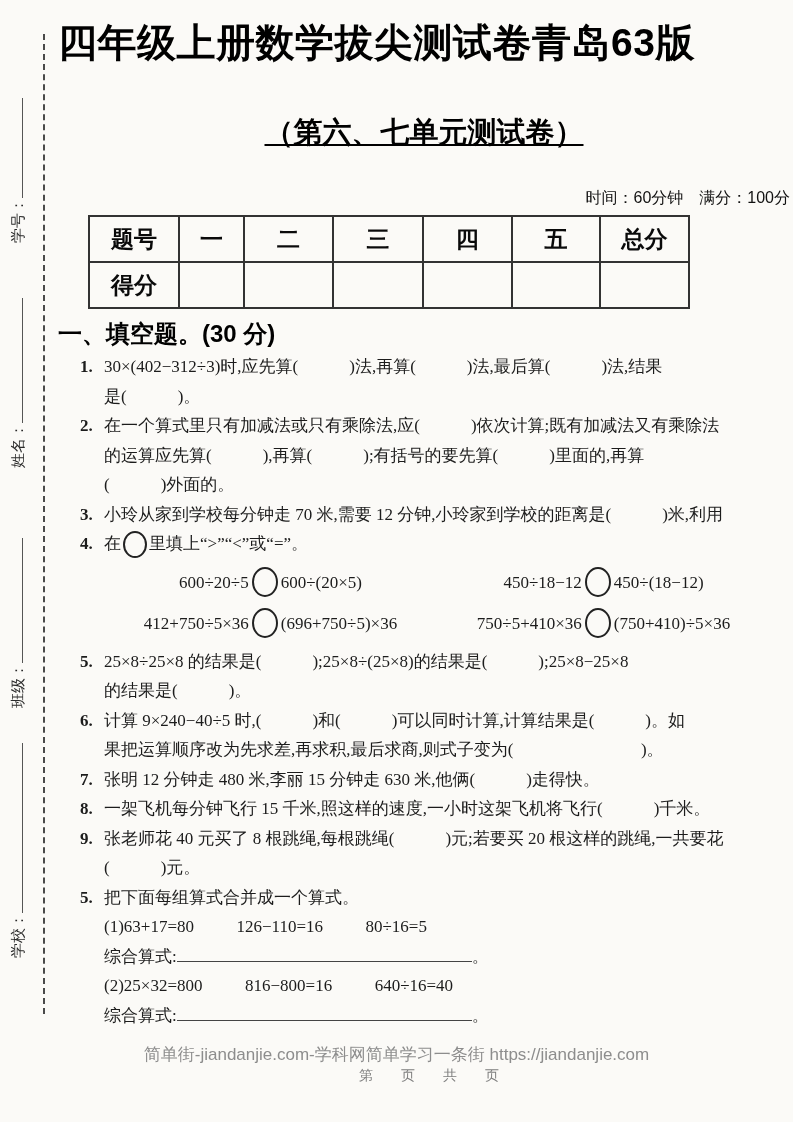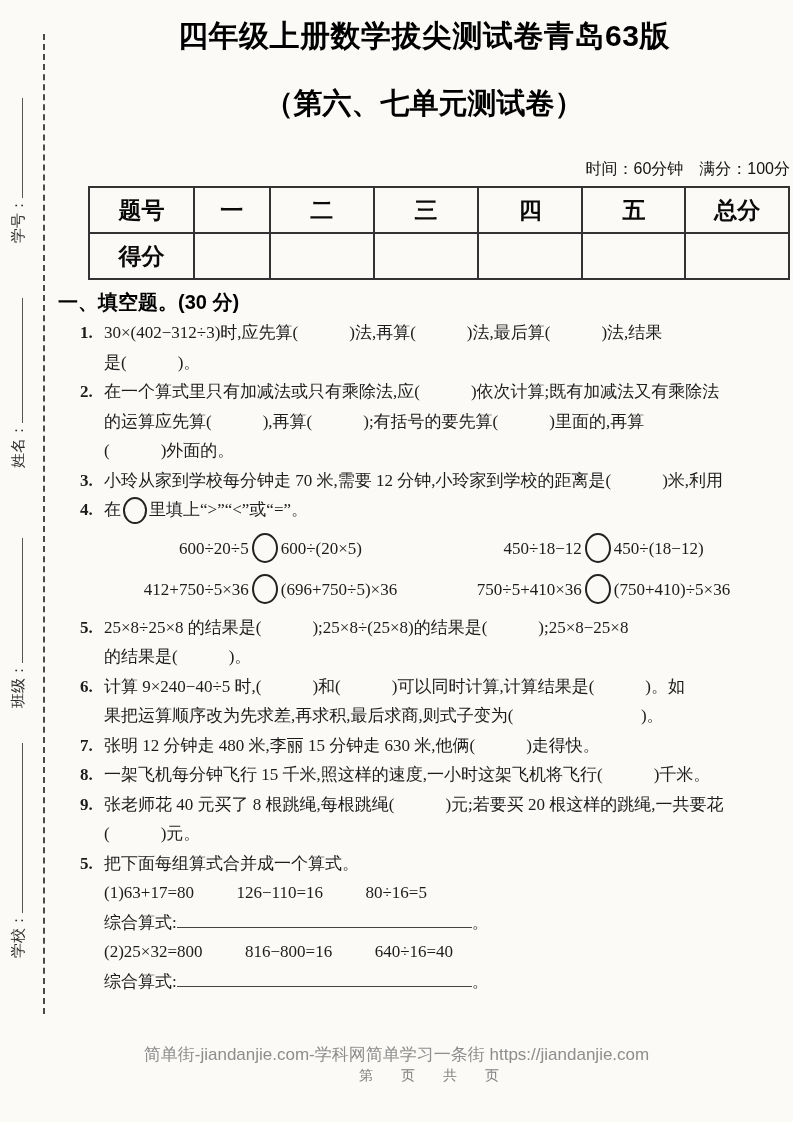--- a/index.html
+++ b/index.html
@@ -33,46 +33,46 @@
   .mg-2 { left: 9px; top: 468px; width: 180px; }
   .mg-3 { left: 9px; top: 708px; width: 182px; }
   .mg-4 { left: 9px; top: 958px; width: 235px; }
   .mg-1 .m-line { width: 100px; }
   .mg-2 .m-line { width: 125px; }
   .mg-3 .m-line { width: 125px; }
   .mg-4 .m-line { width: 170px; }
   
   .content { position: absolute; left: 58px; top: 16px; width: 732px; }
   .title {
-    text-align: center; font-family: "Liberation Sans", sans-serif;
-    font-weight: 800; font-size: 30px; color: #000; letter-spacing: 0.5px;
+    font-family: "Liberation Sans", sans-serif;
+    font-weight: 800; font-size: 39px; color: #000; letter-spacing: 0.5px;
   }
   .subtitle {
     text-align: center; font-family: "Liberation Sans", sans-serif;
-    font-weight: 700; font-size: 29px; color: #000; margin-top: 27px;
+    font-weight: 700; font-size: 29px; color: #000; margin-top: 43px; text-decoration: underline;
   }
   .meta {
     text-align: right; font-family: "Liberation Sans", sans-serif;
     font-size: 16px; color: #111; margin: 35px 0 6px 0;
   }
   
   table.score {
-    margin-left: 30px; width: 702px;
+    margin-left: 30px; width: 602px;
     border-collapse: collapse; table-layout: fixed; border-radius: 25px;
   }
   table.score th, table.score td {
     border: 2px solid #333; height: 46px;
     font-family: "Liberation Sans", sans-serif;
     font-weight: 700; font-size: 23px; text-align: center; color: #0a0a0a;
   }
   .c0 { width: 15.0%; } .c1 { width: 10.8%; } .c2 { width: 14.9%; }
   .c3 { width: 14.9%; } .c4 { width: 14.9%; } .c5 { width: 14.7%; } .c6 { width: 14.8%; }
   
   .sec-heading {
-    margin: 9px 0 2px 0; font-size: 20px; font-weight: 700;
+    margin: 9px 0 2px 0; font-size: 24px; font-weight: 700;
     font-family: "Liberation Sans", sans-serif; color: #000;
   }
   .questions { margin-left: 22px; width: 690px; }
   .question { position: relative; padding-left: 24px; }
   .qno {
     position: absolute; left: 0; top: 0; font-weight: 700;
     font-size: 17px; line-height: 29.5px;
   }
   .qline { font-size: 17px; line-height: 29.5px; white-space: pre-wrap; }
   .cmp-grid {

